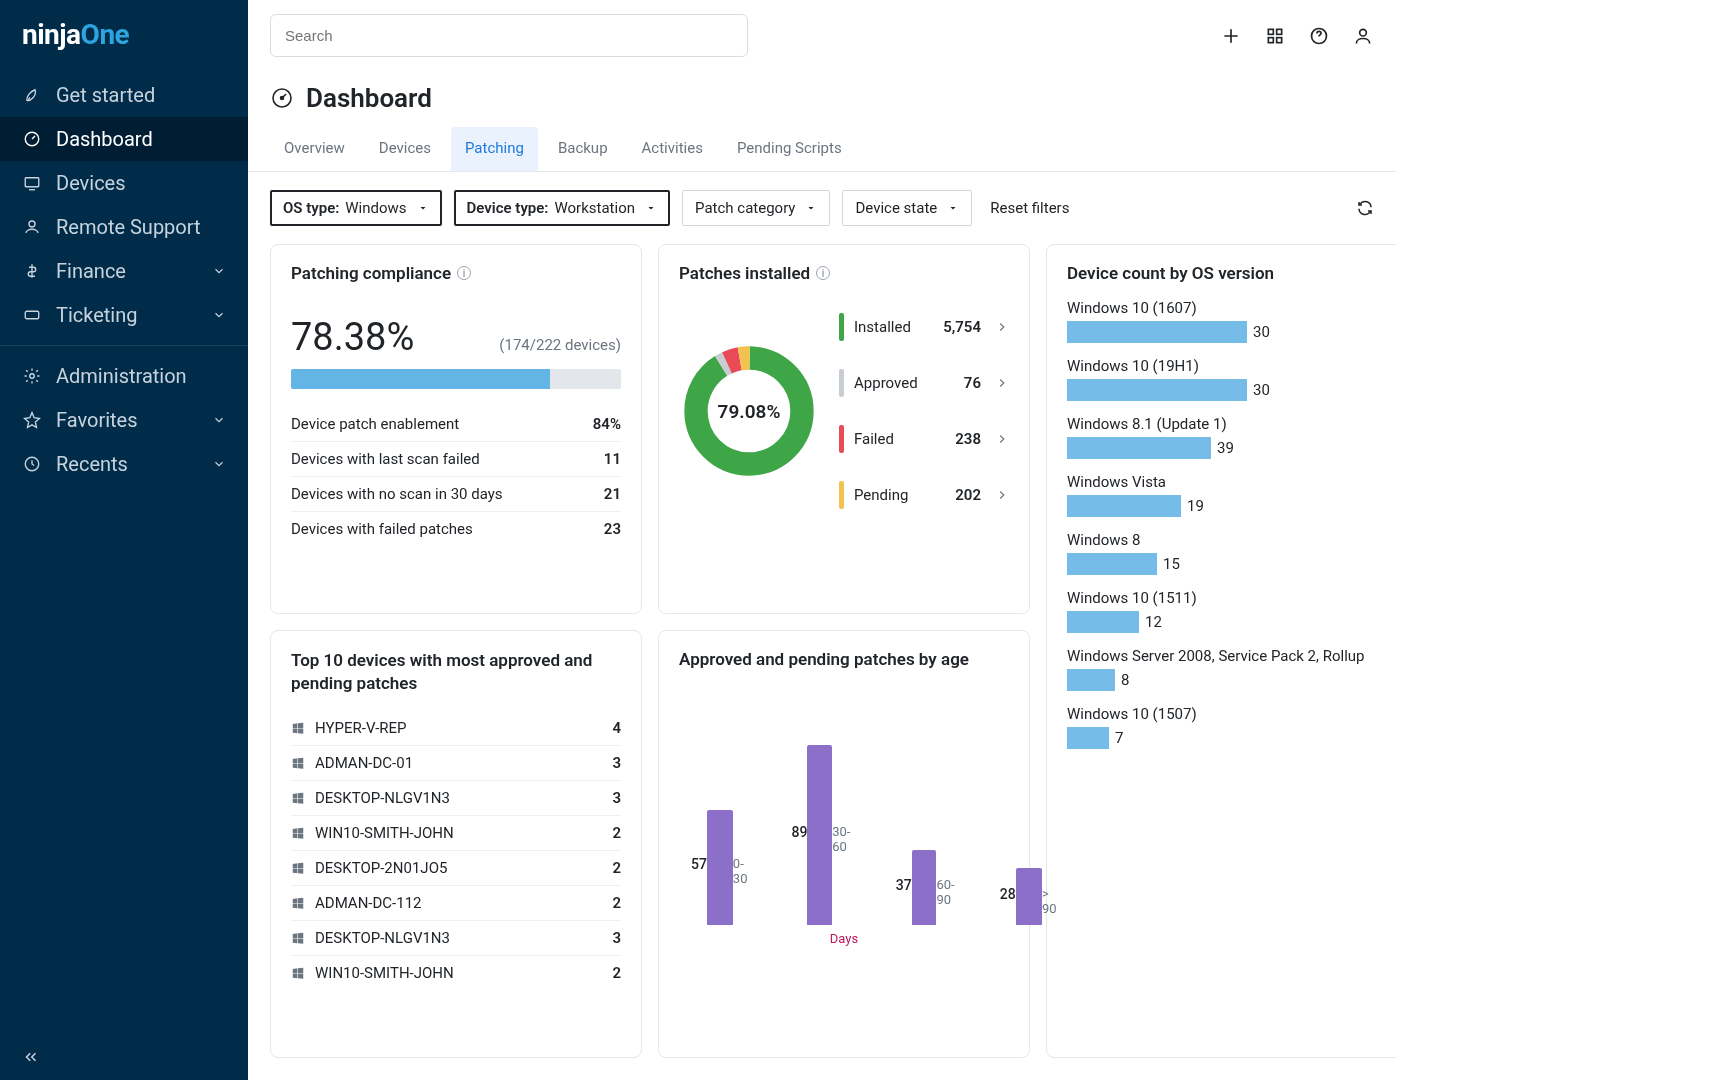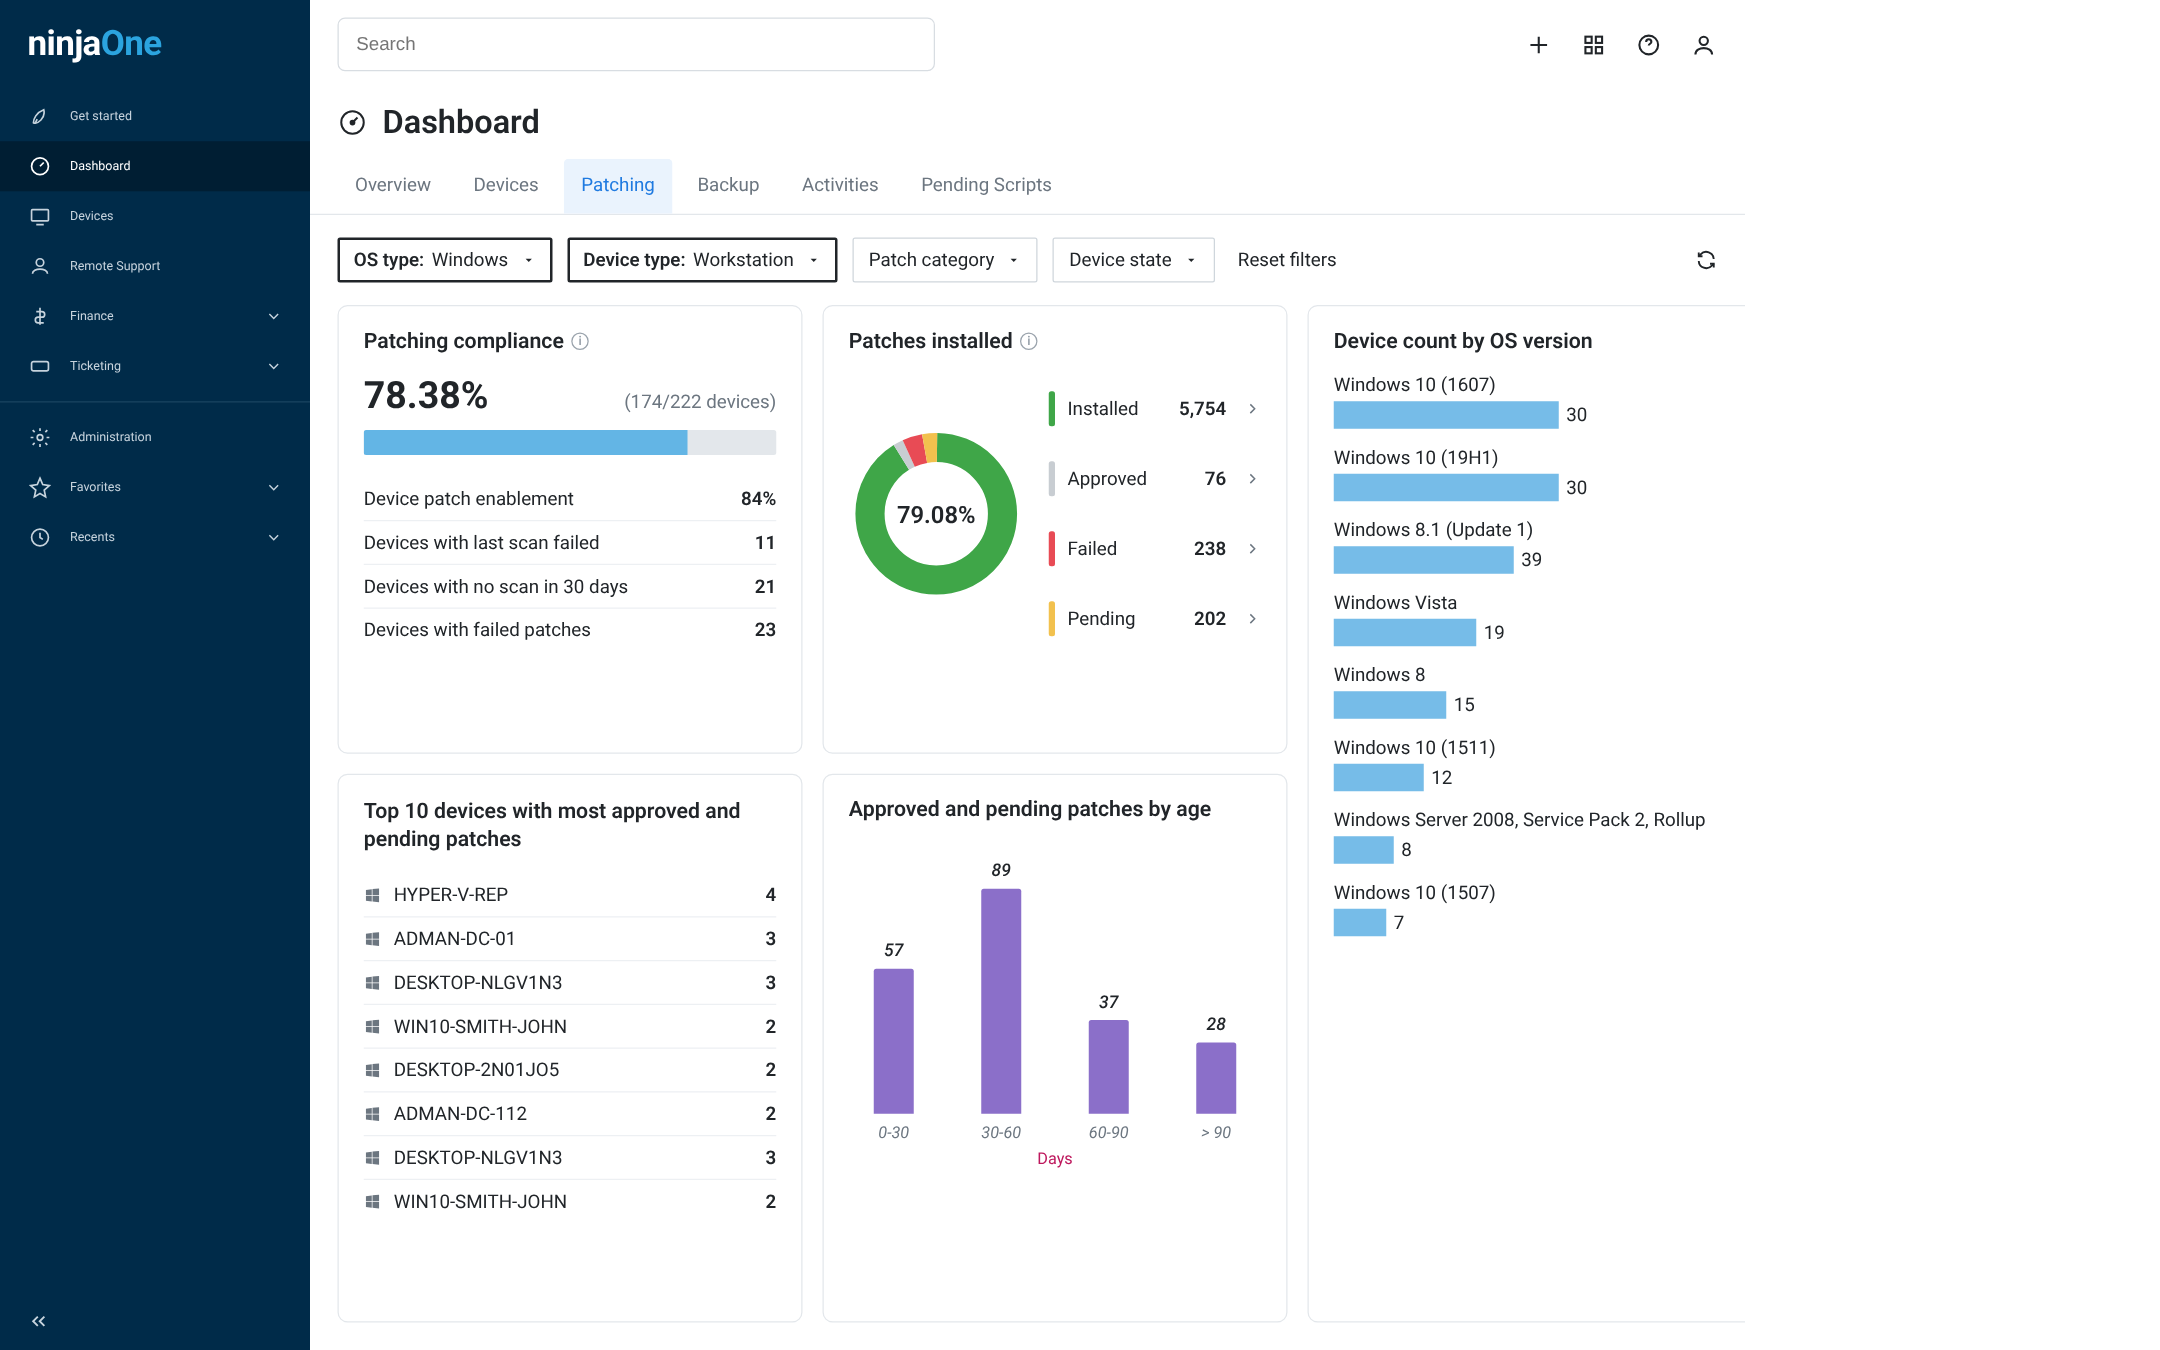--- a/index.html
+++ b/index.html
@@ -4,21 +4,21 @@
 <style>
   * { box-sizing: border-box; margin: 0; padding: 0; }
   body { font-family: -apple-system, BlinkMacSystemFont, "Segoe UI", Roboto, "Helvetica Neue", Arial, sans-serif; background: #fff; color: #212529; font-size: 14px; overflow: hidden; }
   .app { display: flex; width: 1396px; height: 1080px; }
 
   
   .sidebar { width: 248px; background: #002b49; color: #c6d3dd; display: flex; flex-direction: column; flex-shrink: 0; }
   .logo { padding: 18px 22px 22px; font-size: 28px; font-weight: 700; color: #fff; letter-spacing: -0.5px; }
   .logo .blue { color: #2ba4df; }
   .nav { list-style: none; }
-  .nav-item { display: flex; align-items: center; padding: 10px 22px; cursor: pointer; font-size: 10px; }
+  .nav-item { display: flex; align-items: center; padding: 10px 22px; cursor: pointer; font-size: 20px; }
   .nav-item.active { background: #001e33; color: #fff; }
   .nav-item .icon { width: 20px; height: 20px; margin-right: 14px; display: inline-flex; align-items: center; justify-content: center; flex-shrink: 0; }
   .nav-item .chevron { margin-left: auto; }
   .nav-sep { height: 1px; background: #1a4561; margin: 8px 0; }
   .collapse-btn { margin-top: auto; padding: 14px 22px; cursor: pointer; }
 
   
   .main { flex: 1; display: flex; flex-direction: column; overflow: hidden; }
   .topbar { display: flex; align-items: center; padding: 14px 22px 0; gap: 16px; }
   .search { width: 478px; padding: 12px 14px; border: 1px solid #d8dde2; border-radius: 6px; font-size: 15px; color: #6c7680; background: #fff; }
@@ -39,21 +39,21 @@
   .filter .caret { margin-left: 4px; }
   .reset { color: #212529; font-size: 15px; cursor: pointer; padding: 8px 6px; }
   .refresh { margin-left: auto; cursor: pointer; }
 
   .grid { display: grid; grid-template-columns: 372px 372px 372px; gap: 16px; padding: 0 22px 22px; overflow-y: auto; flex:1; }
   .card { border: 1px solid #e3e7eb; border-radius: 8px; padding: 18px 20px; background: #fff; }
   .card-title { font-size: 17px; font-weight: 600; display: flex; align-items: center; gap: 6px; margin-bottom: 16px; }
   .info-ic { width: 14px; height: 14px; border: 1.5px solid #9aa3ac; border-radius: 50%; display: inline-flex; align-items:center; justify-content:center; font-size:10px; color:#9aa3ac; }
 
   
-  .big-pct { font-size: 30px; font-weight: 700; }
+  .big-pct { font-size: 38px; font-weight: 400; margin-top: 16px; }
   .pct-row { display:flex; justify-content:space-between; align-items:baseline; margin-bottom:10px; }
   .devcount { color:#6c7680; font-size:15px; }
   .bar { height: 20px; background: #e3e7eb; border-radius: 2px; overflow: hidden; margin-bottom: 18px; }
   .bar-fill { height: 100%; background: #63b5e5; }
   .stat-list { list-style:none; }
   .stat-list li { display:flex; justify-content:space-between; padding:8px 0; border-top:1px solid #edf0f3; font-size:15px; }
   .stat-list li:first-child { border-top:none; }
   .stat-list .val { font-weight:600; }
 
   
@@ -70,21 +70,21 @@
   
   .dev-list { list-style:none; }
   .dev-list li { display:flex; align-items:center; gap:10px; padding:8px 0; border-bottom:1px solid #edf0f3; font-size:15px; }
   .dev-list li:last-child { border-bottom:none; }
   .dev-list .os-ic { width:14px; height:14px; flex-shrink:0; color:#6c7680; }
   .dev-list .name { flex:1; }
   .dev-list .cnt { font-weight:600; }
 
   
   .chart { height: 240px; display:flex; align-items:flex-end; gap: 38px; padding: 10px 12px 0; margin-bottom:6px; }
-  .chart .col { flex:1; display:flex; flex-direction:column; align-items:center;font-style:italic; }
+  .chart .col { flex:1; display:flex; flex-direction:row; align-items:center; }
   .chart .barv { width: 32px; background:#8b6fc9; border-radius:2px 2px 0 0; }
   .chart .lblv { margin-top:8px; font-size:13px; color:#6c7680; }
   .chart .valv { font-size:14px; font-weight:500; color:#212529; margin-bottom:6px; }
   .chart-x { text-align:center; font-size:13px; color:#be185d; }
 
   
   .oscard { grid-row: span 2; }
   .hbar-list { list-style:none; }
   .hbar-list li { margin-bottom: 14px; }
   .hbar-list .olab { font-size:15px; margin-bottom:4px; }

